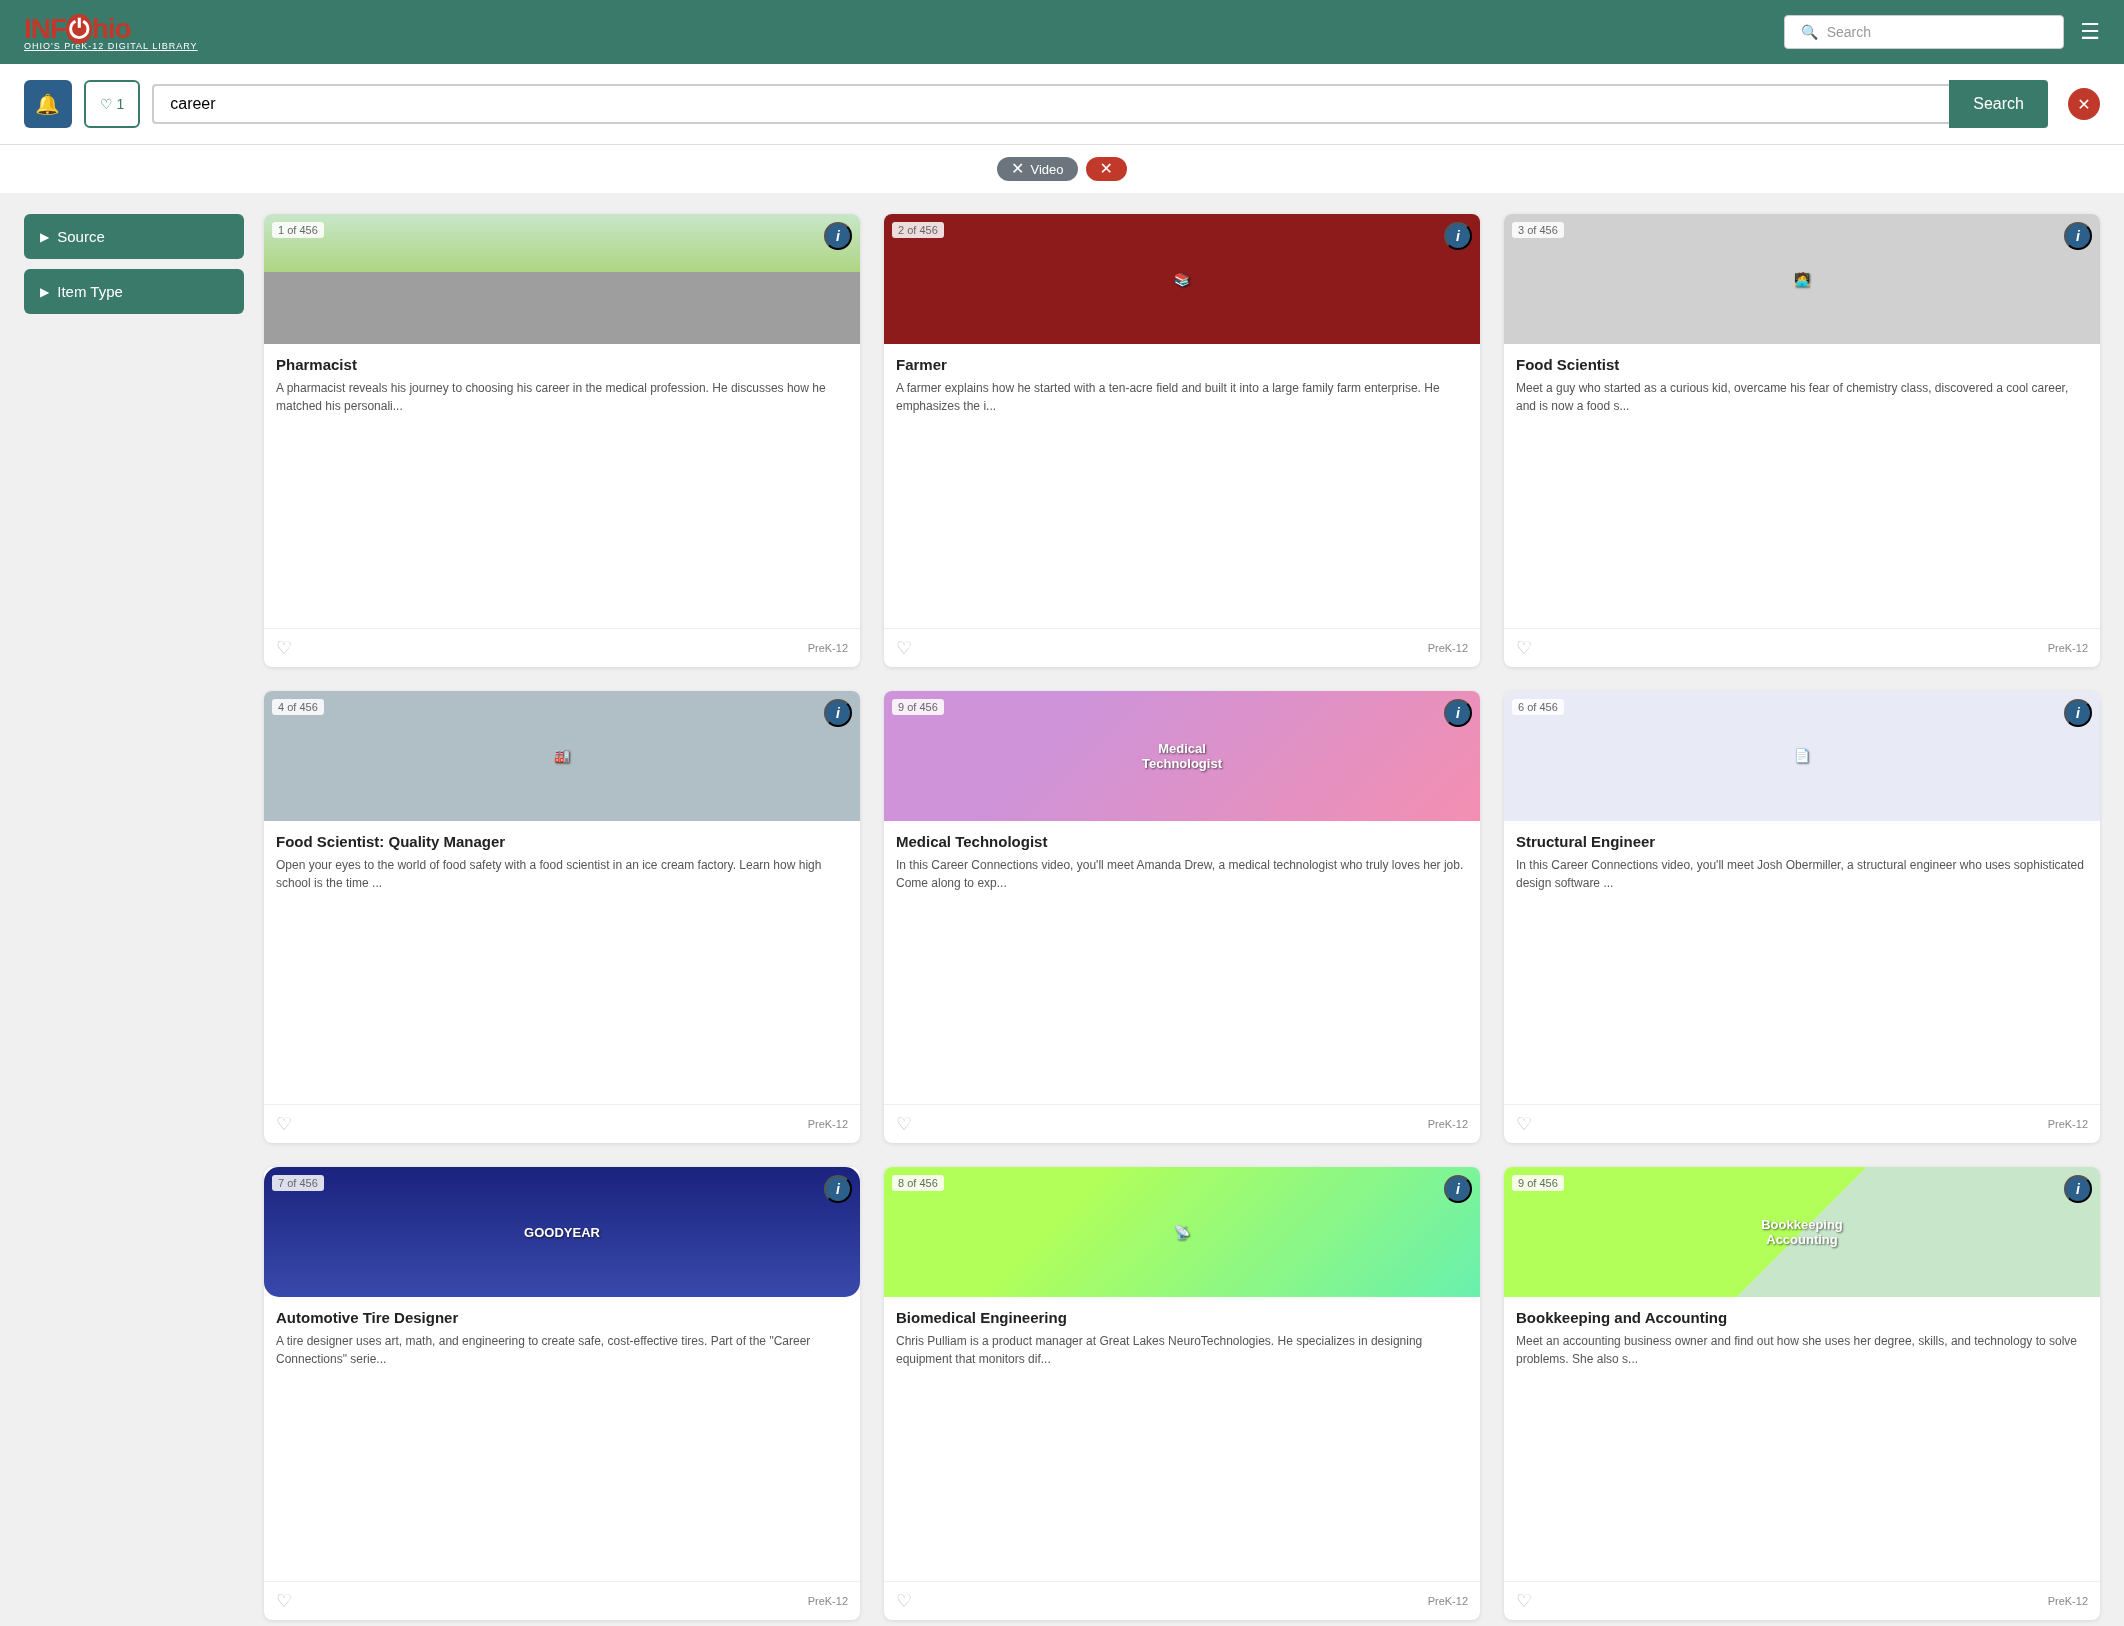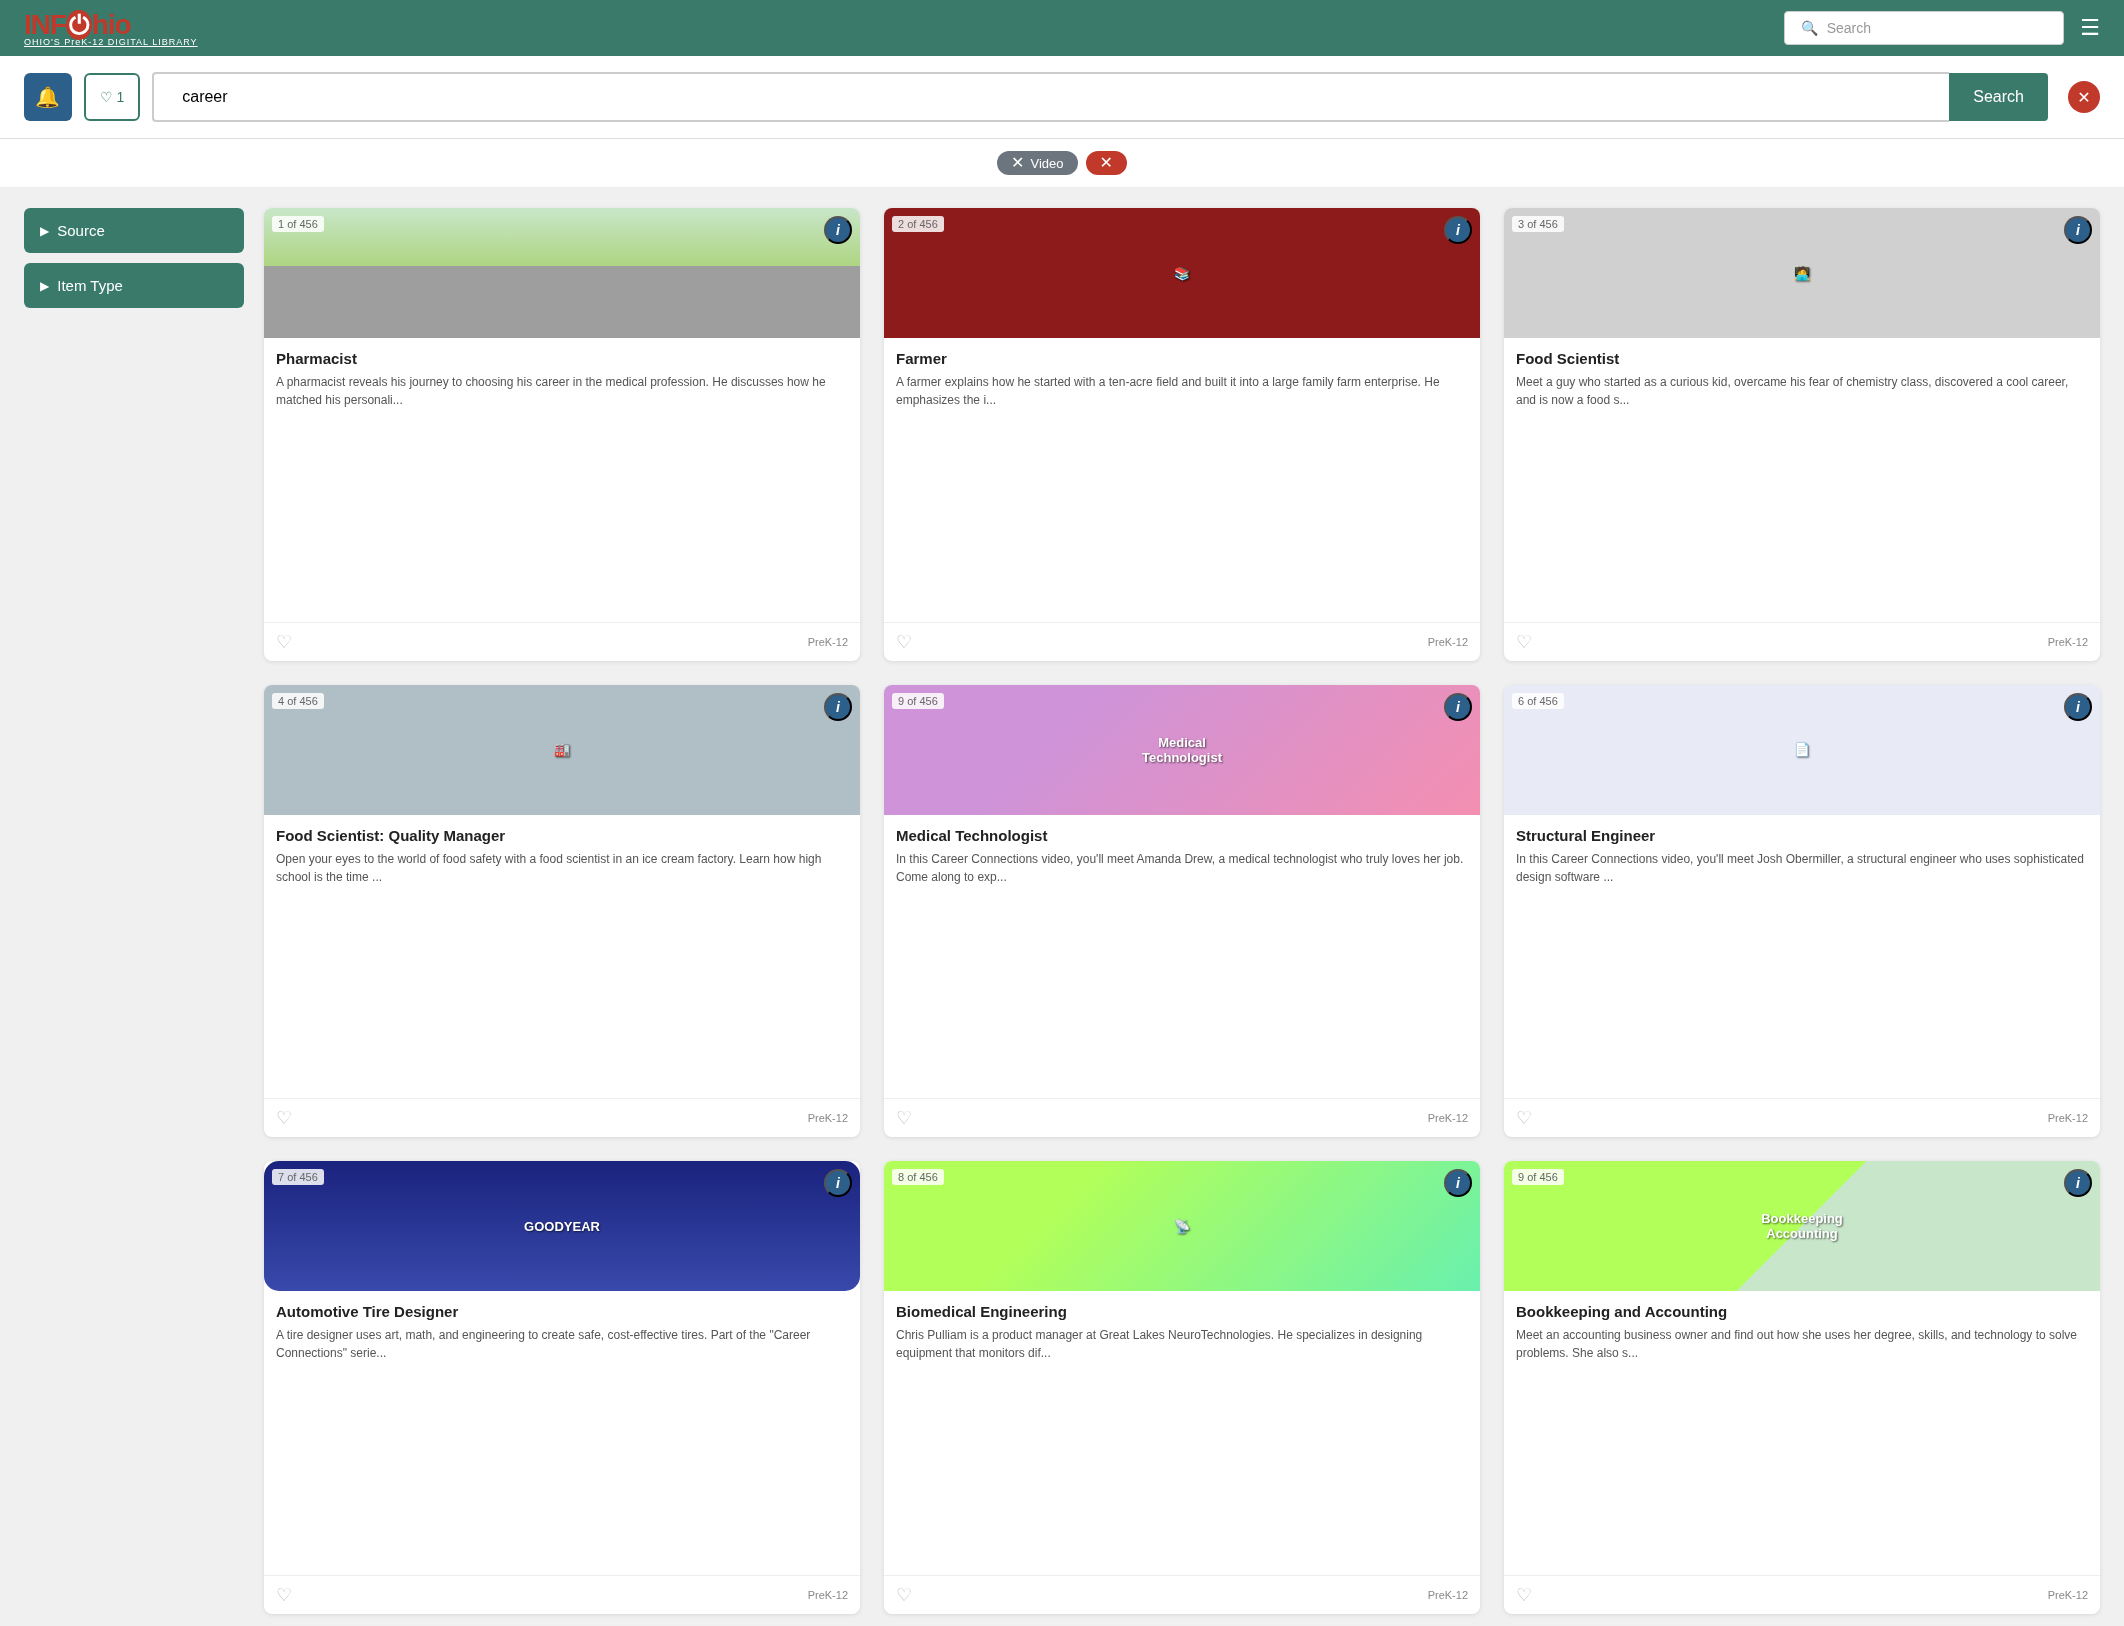--- a/index.html
+++ b/index.html
@@ -5,21 +5,21 @@
     * { box-sizing: border-box; margin: 0; padding: 0; }
     body { font-family: Arial, sans-serif; background: #f0f0f0; color: #333; font-size: 14px; }
 
     
     .header {
       background: #3a7a6a;
       padding: 12px 24px;
       display: flex;
       align-items: center;
       justify-content: space-between;
-      height: 56px;
+      height: 64px;
     }
     .logo-area { display: flex; align-items: center; }
     .logo-text { font-size: 28px; font-weight: bold; color: #c0392b; letter-spacing: -1px; }
     .logo-text span.inf { color: #c0392b; }
     .logo-text span.hio { color: #c0392b; }
     .logo-subtitle { font-size: 9px; color: #fff; display: block; letter-spacing: 1px; margin-top: -4px; text-decoration: underline; }
     .header-right { display: flex; align-items: center; gap: 16px; }
     .header-search {
       background: #fff;
       border: 1px solid #ccc;
@@ -69,25 +69,25 @@
       gap: 6px;
       height: 48px;
     }
     .search-input-wrap {
       flex: 1;
       display: flex;
       align-items: center;
     }
     .search-input-wrap input {
       width: 100%;
-      height: 50px;
+      height: 40px;
       border: 2px solid #ccc;
       border-right: none;
       border-radius: 4px 0 0 4px;
-      padding: 0 28px;
+      padding: 0 16px;
       font-size: 16px;
       outline: none;
     }
     .search-btn {
       background: #3a7a6a;
       border: none;
       color: #fff;
       height: 48px;
       padding: 0 24px;
       font-size: 16px;

